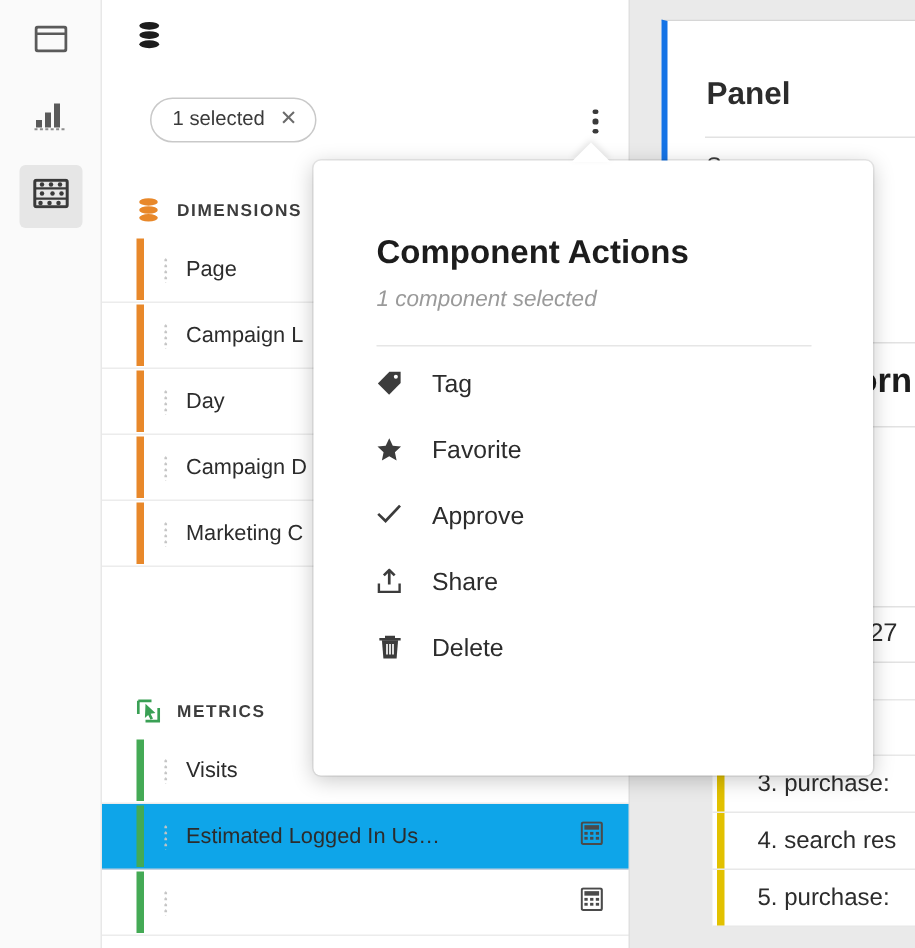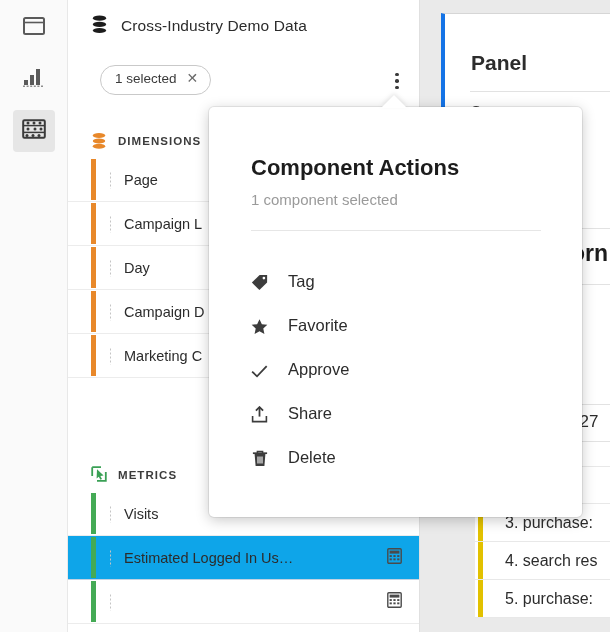--- a/index.html
+++ b/index.html
@@ -137,26 +137,26 @@
     position: absolute; left: 381px; top: 95px; width: 0; height: 0;
     border-left: 13px solid transparent; border-right: 13px solid transparent;
     border-bottom: 13px solid #fff;
     filter: drop-shadow(0 -2px 2px rgba(0,0,0,.10));
     z-index: 51;
   }
   #pop-title {
     position: absolute; left: 42px; top: 48px; font-size: 22px; font-weight: bold; color: #1c1c1c;
   }
   #pop-sub {
-    position: absolute; left: 42px; top: 84px; font-size: 15px; color: #9a9a9a;
+    position: absolute; left: 42px; top: 84px; font-size: 15px; font-style: italic; color: #9a9a9a;
   }
   #pop-rule { position: absolute; left: 42px; top: 123px; width: 290px; height: 1px; background:#e6e6e6; }
   #pop-menu { position: absolute; left: 42px; top: 140px; width: 300px; }
   .menu-item {
-    height: 44px; display: flex; align-items: flex-end; gap: 20px;
+    height: 44px; display: flex; align-items: flex-start; gap: 20px;
     font-size: 16.5px; color: #2c2c2c;
   }
   .menu-item .mi { width: 17px; display: flex; justify-content: center; align-items: center; }
 
   
   #dots-btn {
     position: absolute; left: 384px; top: 64px; width: 26px; height: 34px;
     display: flex; flex-direction: column; align-items: center; justify-content: center; gap: 3px;
     z-index: 40;
   }
@@ -212,21 +212,20 @@
   <div id="leftpanel">
 
     <div id="ds-header">
       <span>
         <svg width="17" height="19" viewBox="0 0 17 19">
           <ellipse cx="8.5" cy="3.2" rx="6.6" ry="2.6" fill="#1c1c1c"></ellipse>
           <ellipse cx="8.5" cy="9.4" rx="6.6" ry="2.6" fill="#1c1c1c"></ellipse>
           <ellipse cx="8.5" cy="15.5" rx="6.6" ry="2.6" fill="#1c1c1c"></ellipse>
         </svg>
       </span>
-      <span id="ds-title">Cross-Industry Demo Data</span>
     </div>
 
     <div id="chiprow">
       <span id="chip">
         <span>1 selected</span>
         <span class="x">✕</span>
       </span>
     </div>
 
     <div class="sec-header" id="dim-header">

